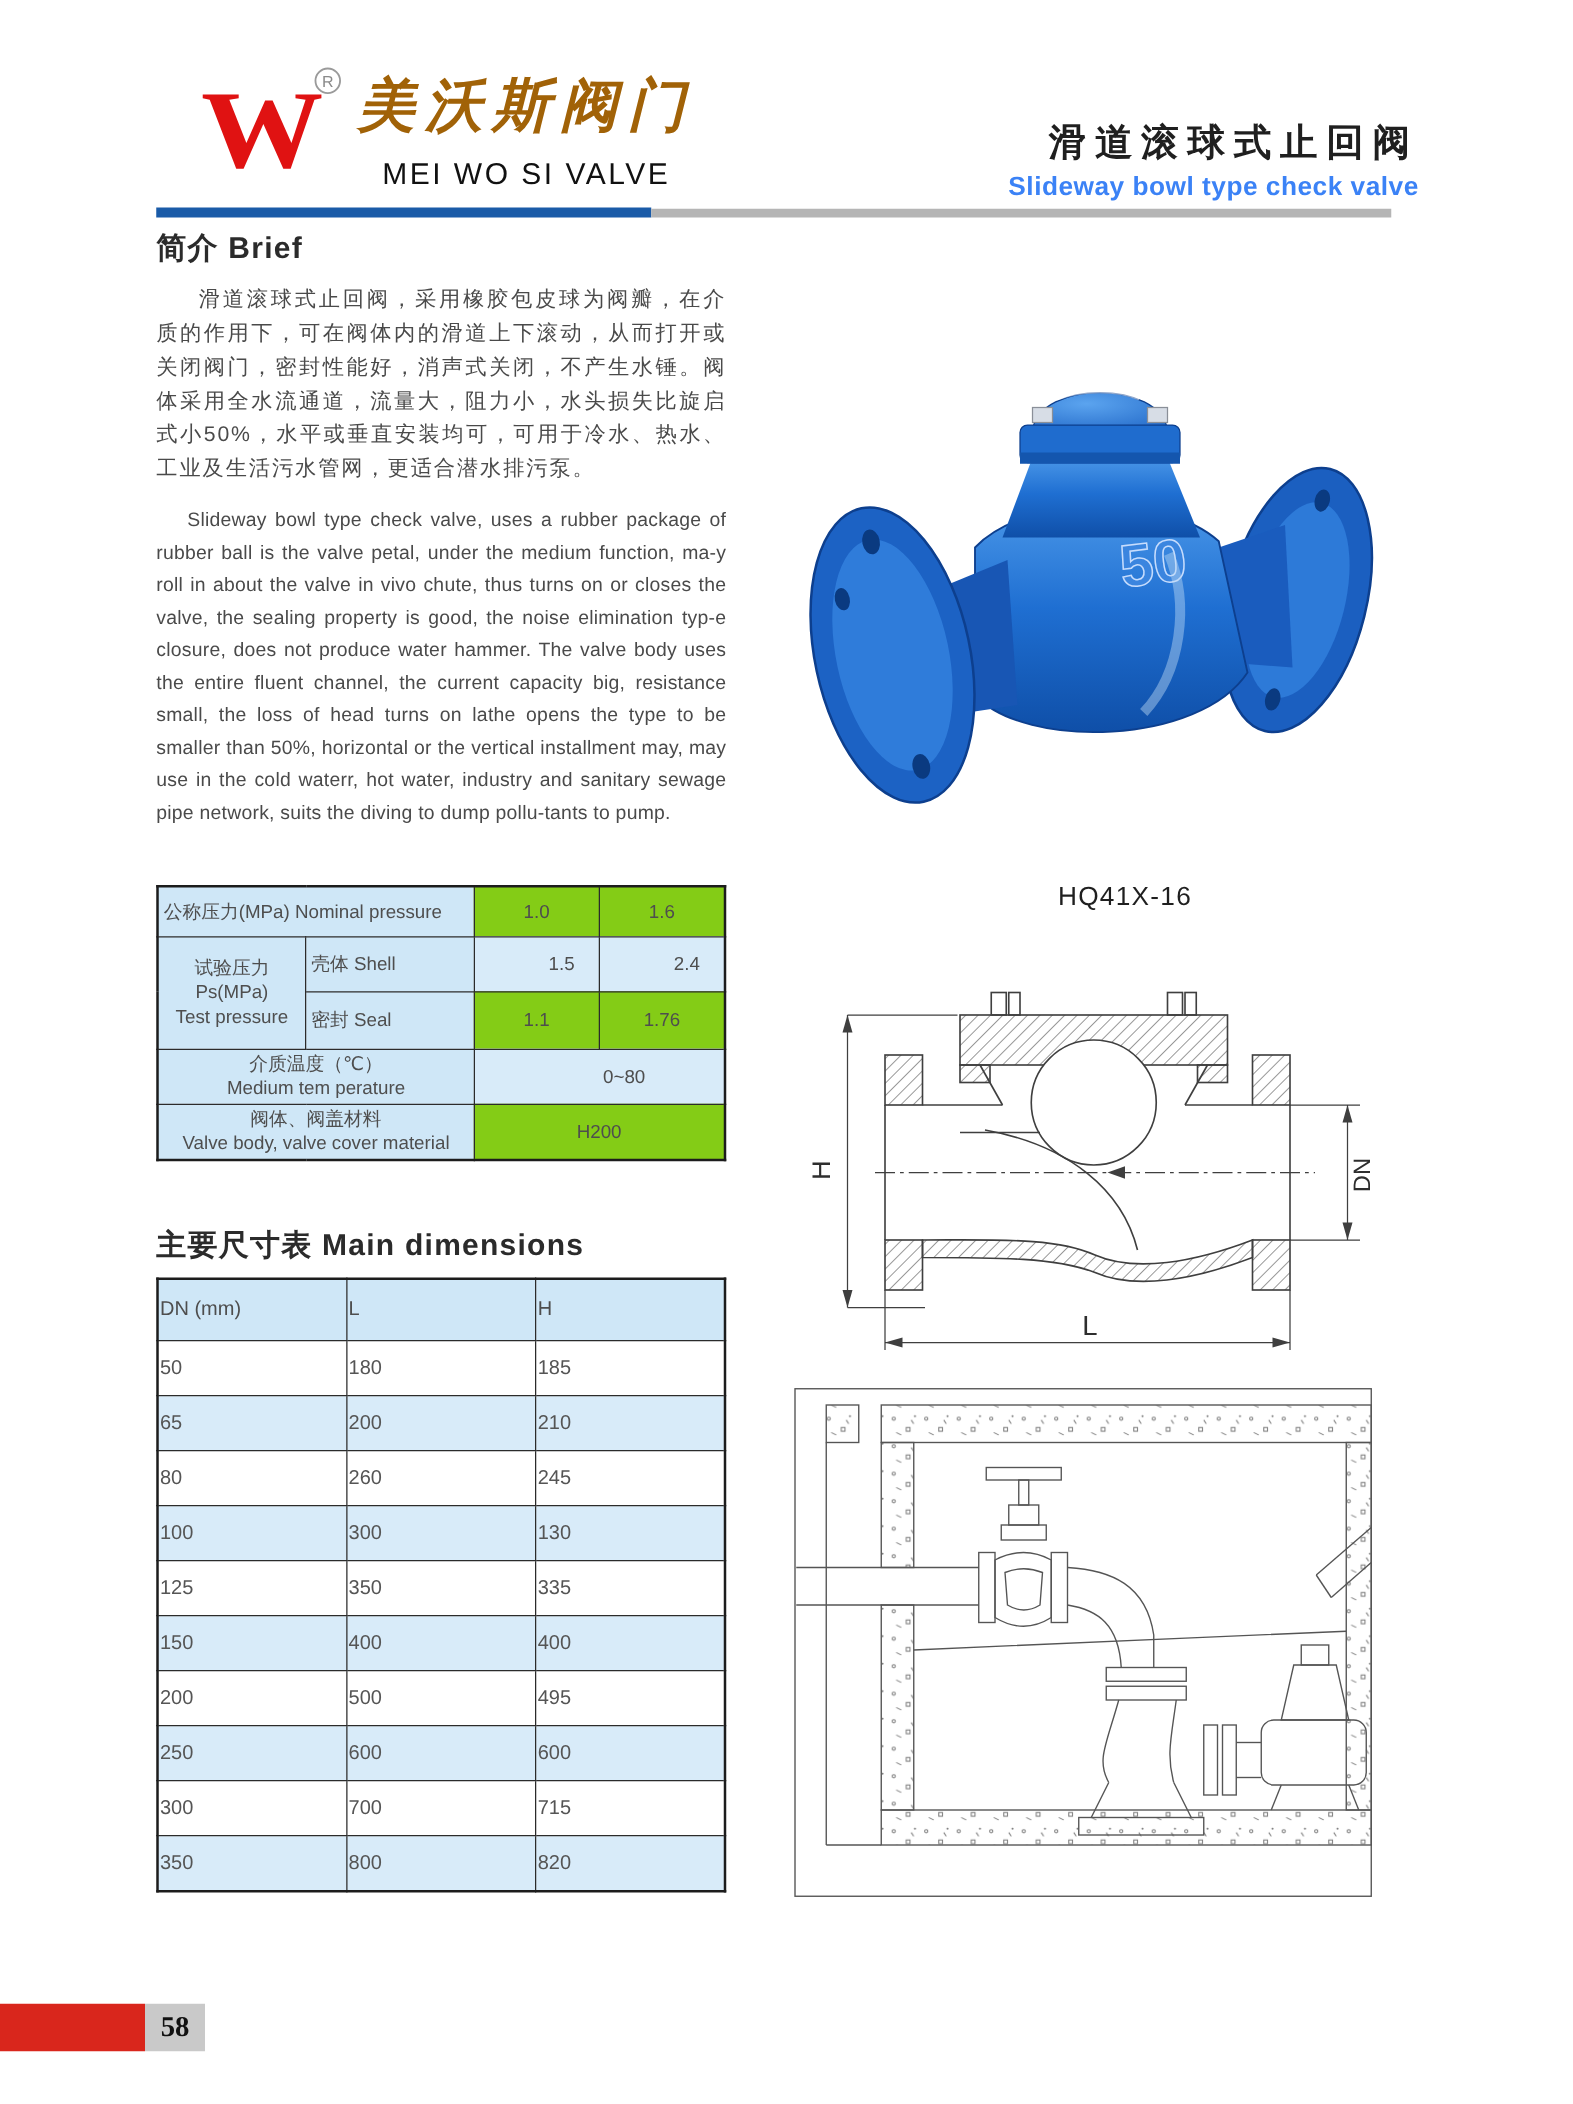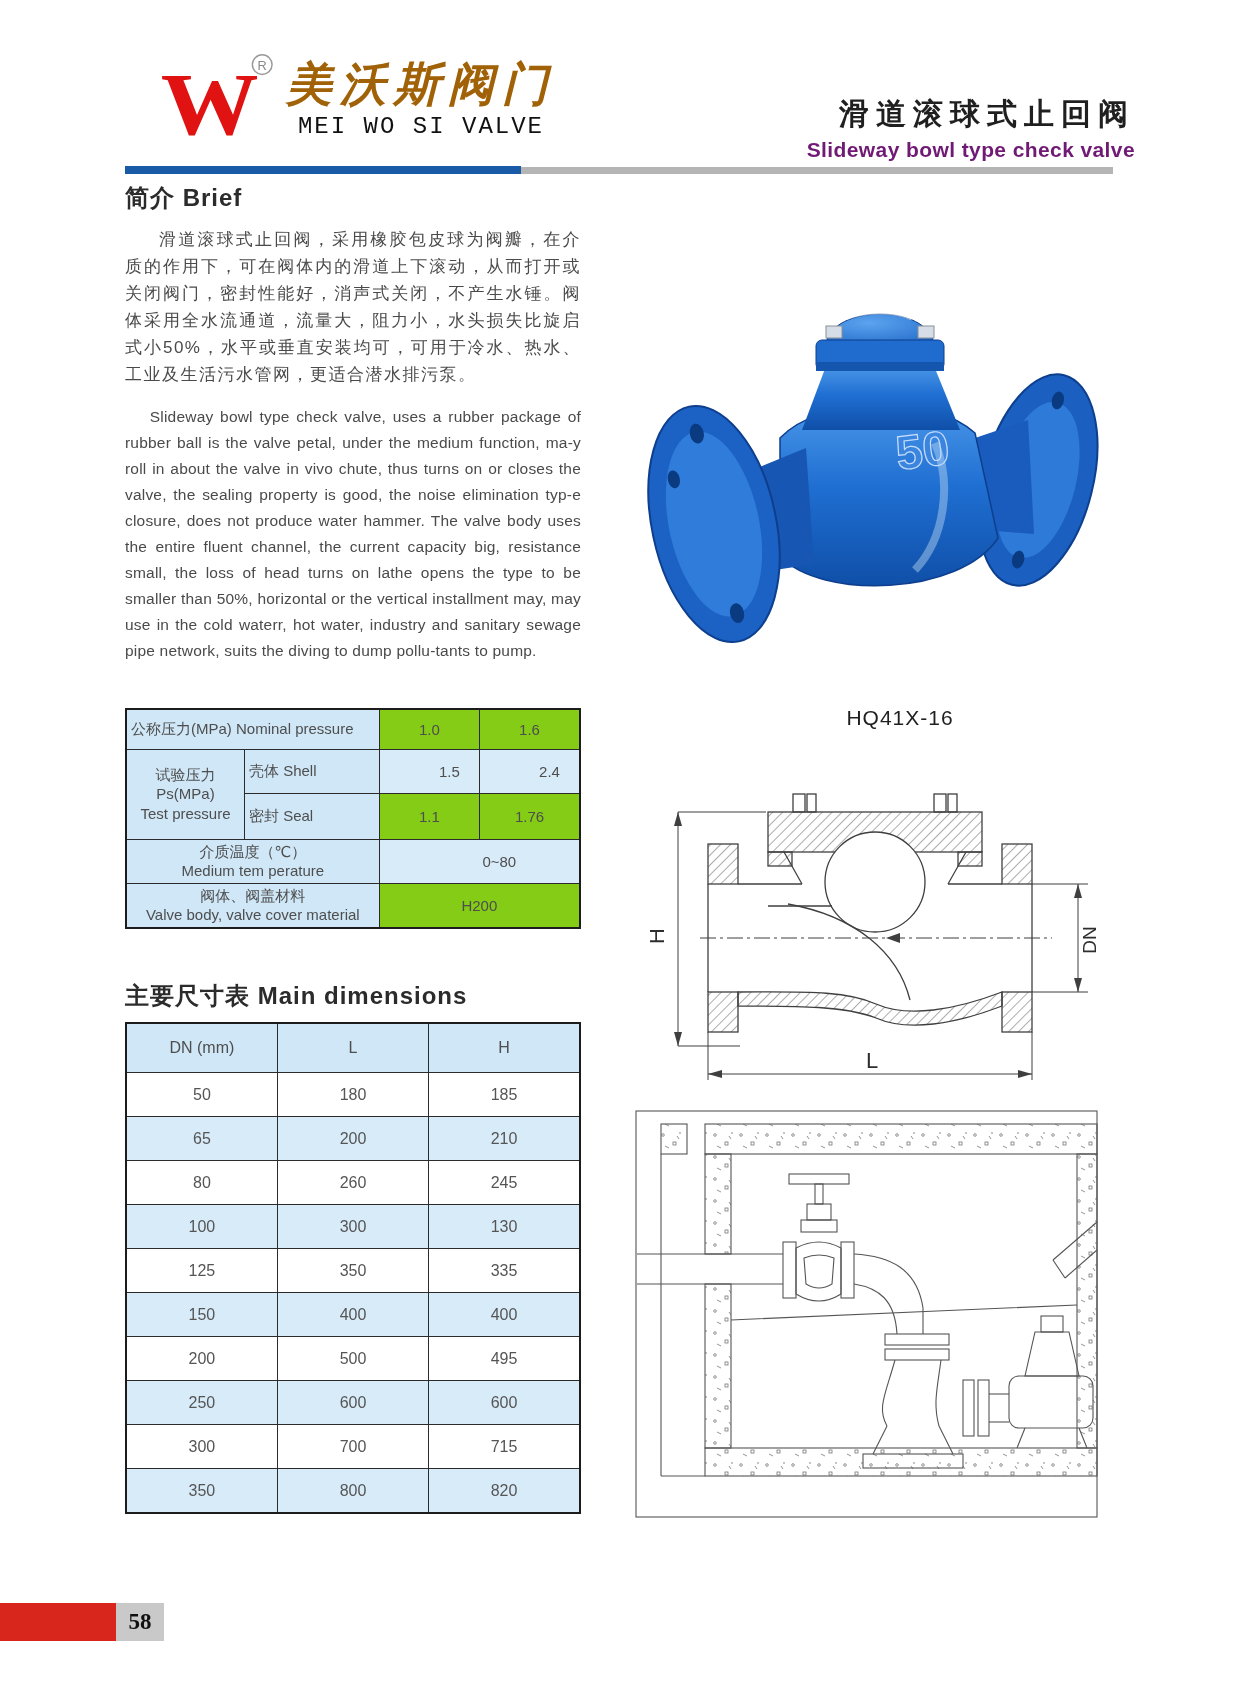--- a/index.html
+++ b/index.html
@@ -5,25 +5,25 @@
   html,body{margin:0;padding:0;background:#ffffff;}
   .page{position:relative;width:1258px;height:1683px;background:#fff;overflow:hidden;
         font-family:"Liberation Sans","DejaVu Sans",sans-serif;color:#3d3d3d;}
 
   
   .brand{position:absolute;left:148px;top:48px;display:flex;align-items:flex-start;}
   .brand-mark{width:128px;height:112px;}
   .brand-text{margin-left:10px;margin-top:12px;text-align:center;}
   .brand-cn{font-family:"Liberation Serif","DejaVu Serif",serif;font-weight:bold;font-style:italic;
             font-size:46px;letter-spacing:8px;color:#a16207;white-space:nowrap;line-height:1.1;}
-  .brand-en{font-family:Liberation Mono, monospace;font-size:24px;letter-spacing:2px;
-            color:#111;margin-top:2px;}
+  .brand-en{font-family:Liberation Sans, sans-serif;font-size:24px;letter-spacing:2px;
+            color:#111;margin-top:15px;}
   .header-titles{position:absolute;left:620px;top:94px;width:515px;text-align:right;}
   .title-cn{font-size:30px;font-weight:bold;letter-spacing:7px;color:#1f1f1f;}
-  .title-en{font-size:21px;font-weight:bold;color:#701a75;margin-top:3px;letter-spacing:0.4px;}
+  .title-en{font-size:21px;font-weight:bold;color:#3b82f6;margin-top:3px;letter-spacing:0.4px;}
   .header-rule{position:absolute;left:125px;top:166px;width:988px;height:8px;display:flex;}
   .rule-blue{width:396px;height:8px;}
   .rule-gray{flex:1;height:7px;margin-top:1px;}
 
   
   .sec-heading{font-size:24px;font-weight:bold;color:#2b2b2b;letter-spacing:1px;}
   .brief{position:absolute;left:125px;top:182px;width:456px;height:510px;overflow:hidden;}
   .p-cn{font-size:17px;line-height:27px;text-align:justify;color:#4a4a4a;
         text-indent:2em;letter-spacing:1.5px;margin:12px 0 0 0;}
   .p-en{font-size:15.5px;line-height:26px;text-align:justify;color:#4a4a4a;
@@ -35,21 +35,21 @@
   .tech-table td{border:1px solid #2b2b2b;text-align:center;vertical-align:middle;
                  padding:2px 4px;background:#84cc16;}
   .tech-table td span{display:block;line-height:1.3;}
   .tech-table .lbl{background:#cfe7f7;}
   .tech-table .lblv{background:#d8ebf9;padding-left:44px;}
   .tech-table .tal{text-align:left;margin-left:48px;}
 
   .dims{position:absolute;left:125px;top:980px;width:456px;}
   .dims-table{border-collapse:collapse;table-layout:fixed;width:456px;margin-top:10px;
               font-size:16px;color:#555;border:2px solid #1c1c1c;}
-  .dims-table th,.dims-table td{border:1px solid #2b2b2b;text-align:center;font-weight:normal;}
+  .dims-table th,.dims-table td{border:1px solid #2b2b2b;text-align:left;font-weight:normal;}
   .dims-table thead th{background:#cfe7f7;height:46px;color:#4e4e4e;}
   .dims-table td{height:41px;background:#fff;}
   .dims-table tr.alt td{background:#d8ebf9;}
 
   
   .valve-photo{position:absolute;left:630px;top:238px;width:480px;height:445px;}
   .model-label{position:absolute;left:660px;top:706px;width:480px;text-align:center;
                font-size:21px;color:#1f1f1f;letter-spacing:1px;}
   .section-drawing{position:absolute;left:650px;top:756px;width:452px;height:348px;}
   .install-diagram{position:absolute;left:633px;top:1108px;width:467px;height:412px;}

